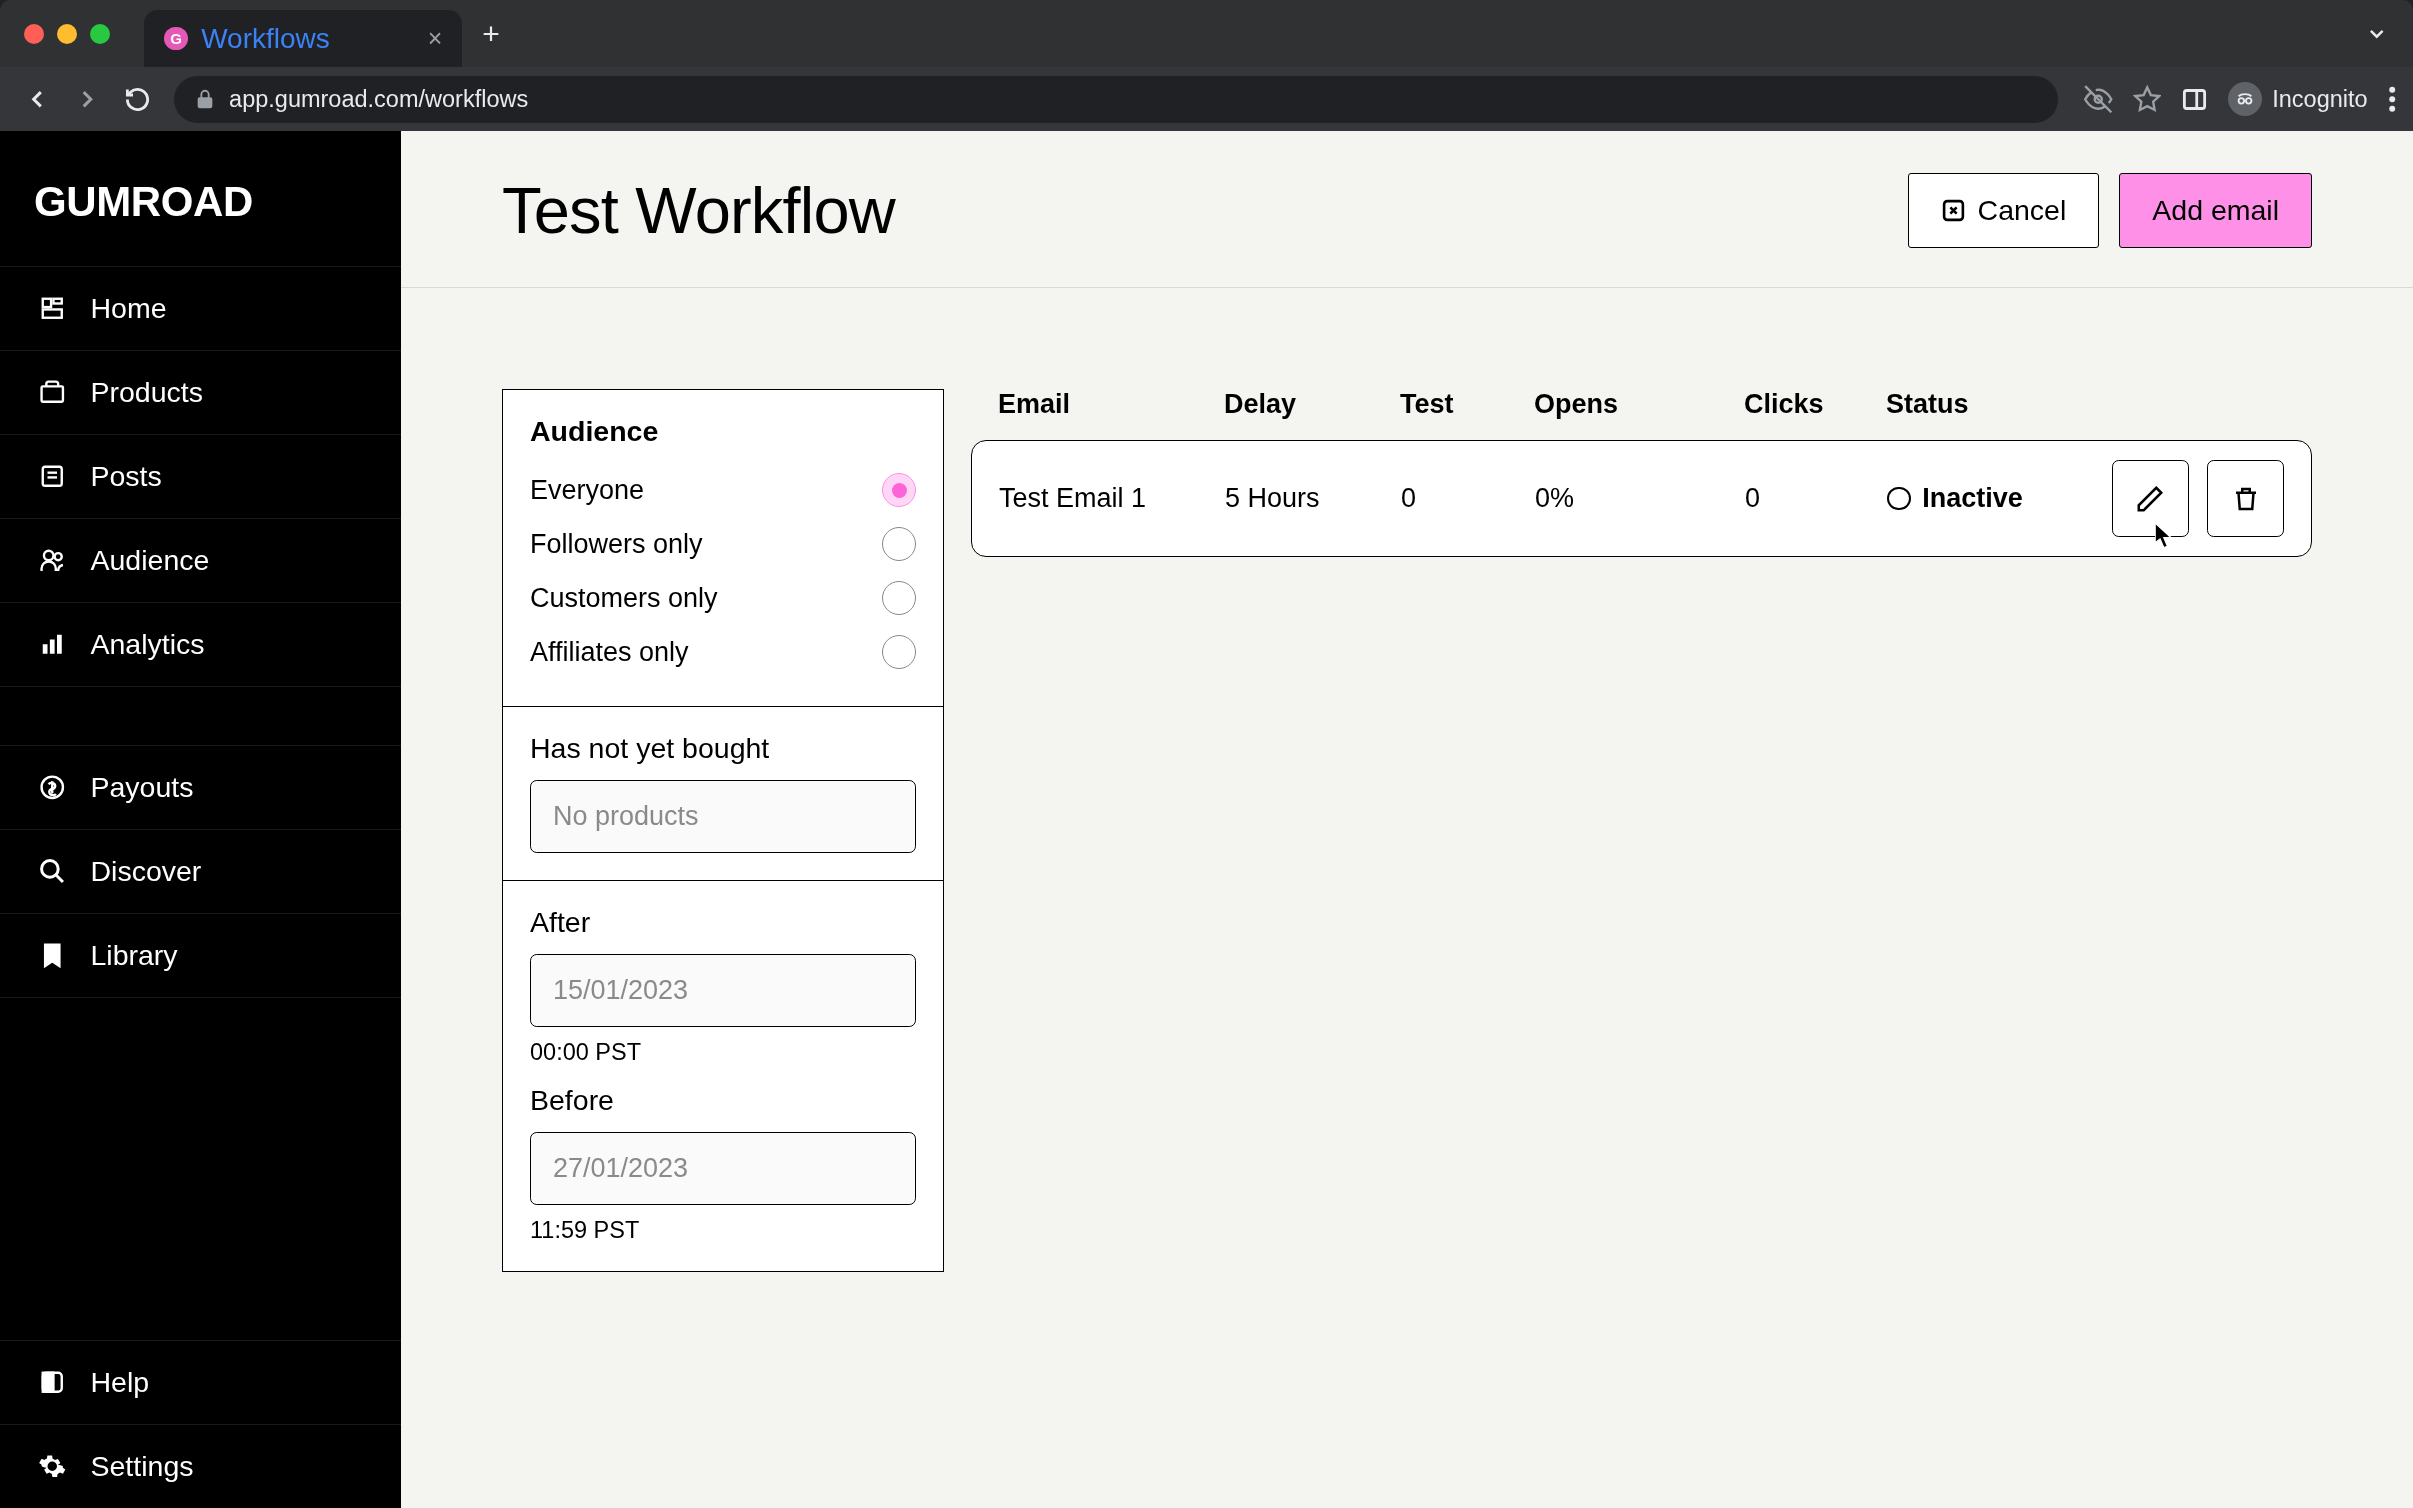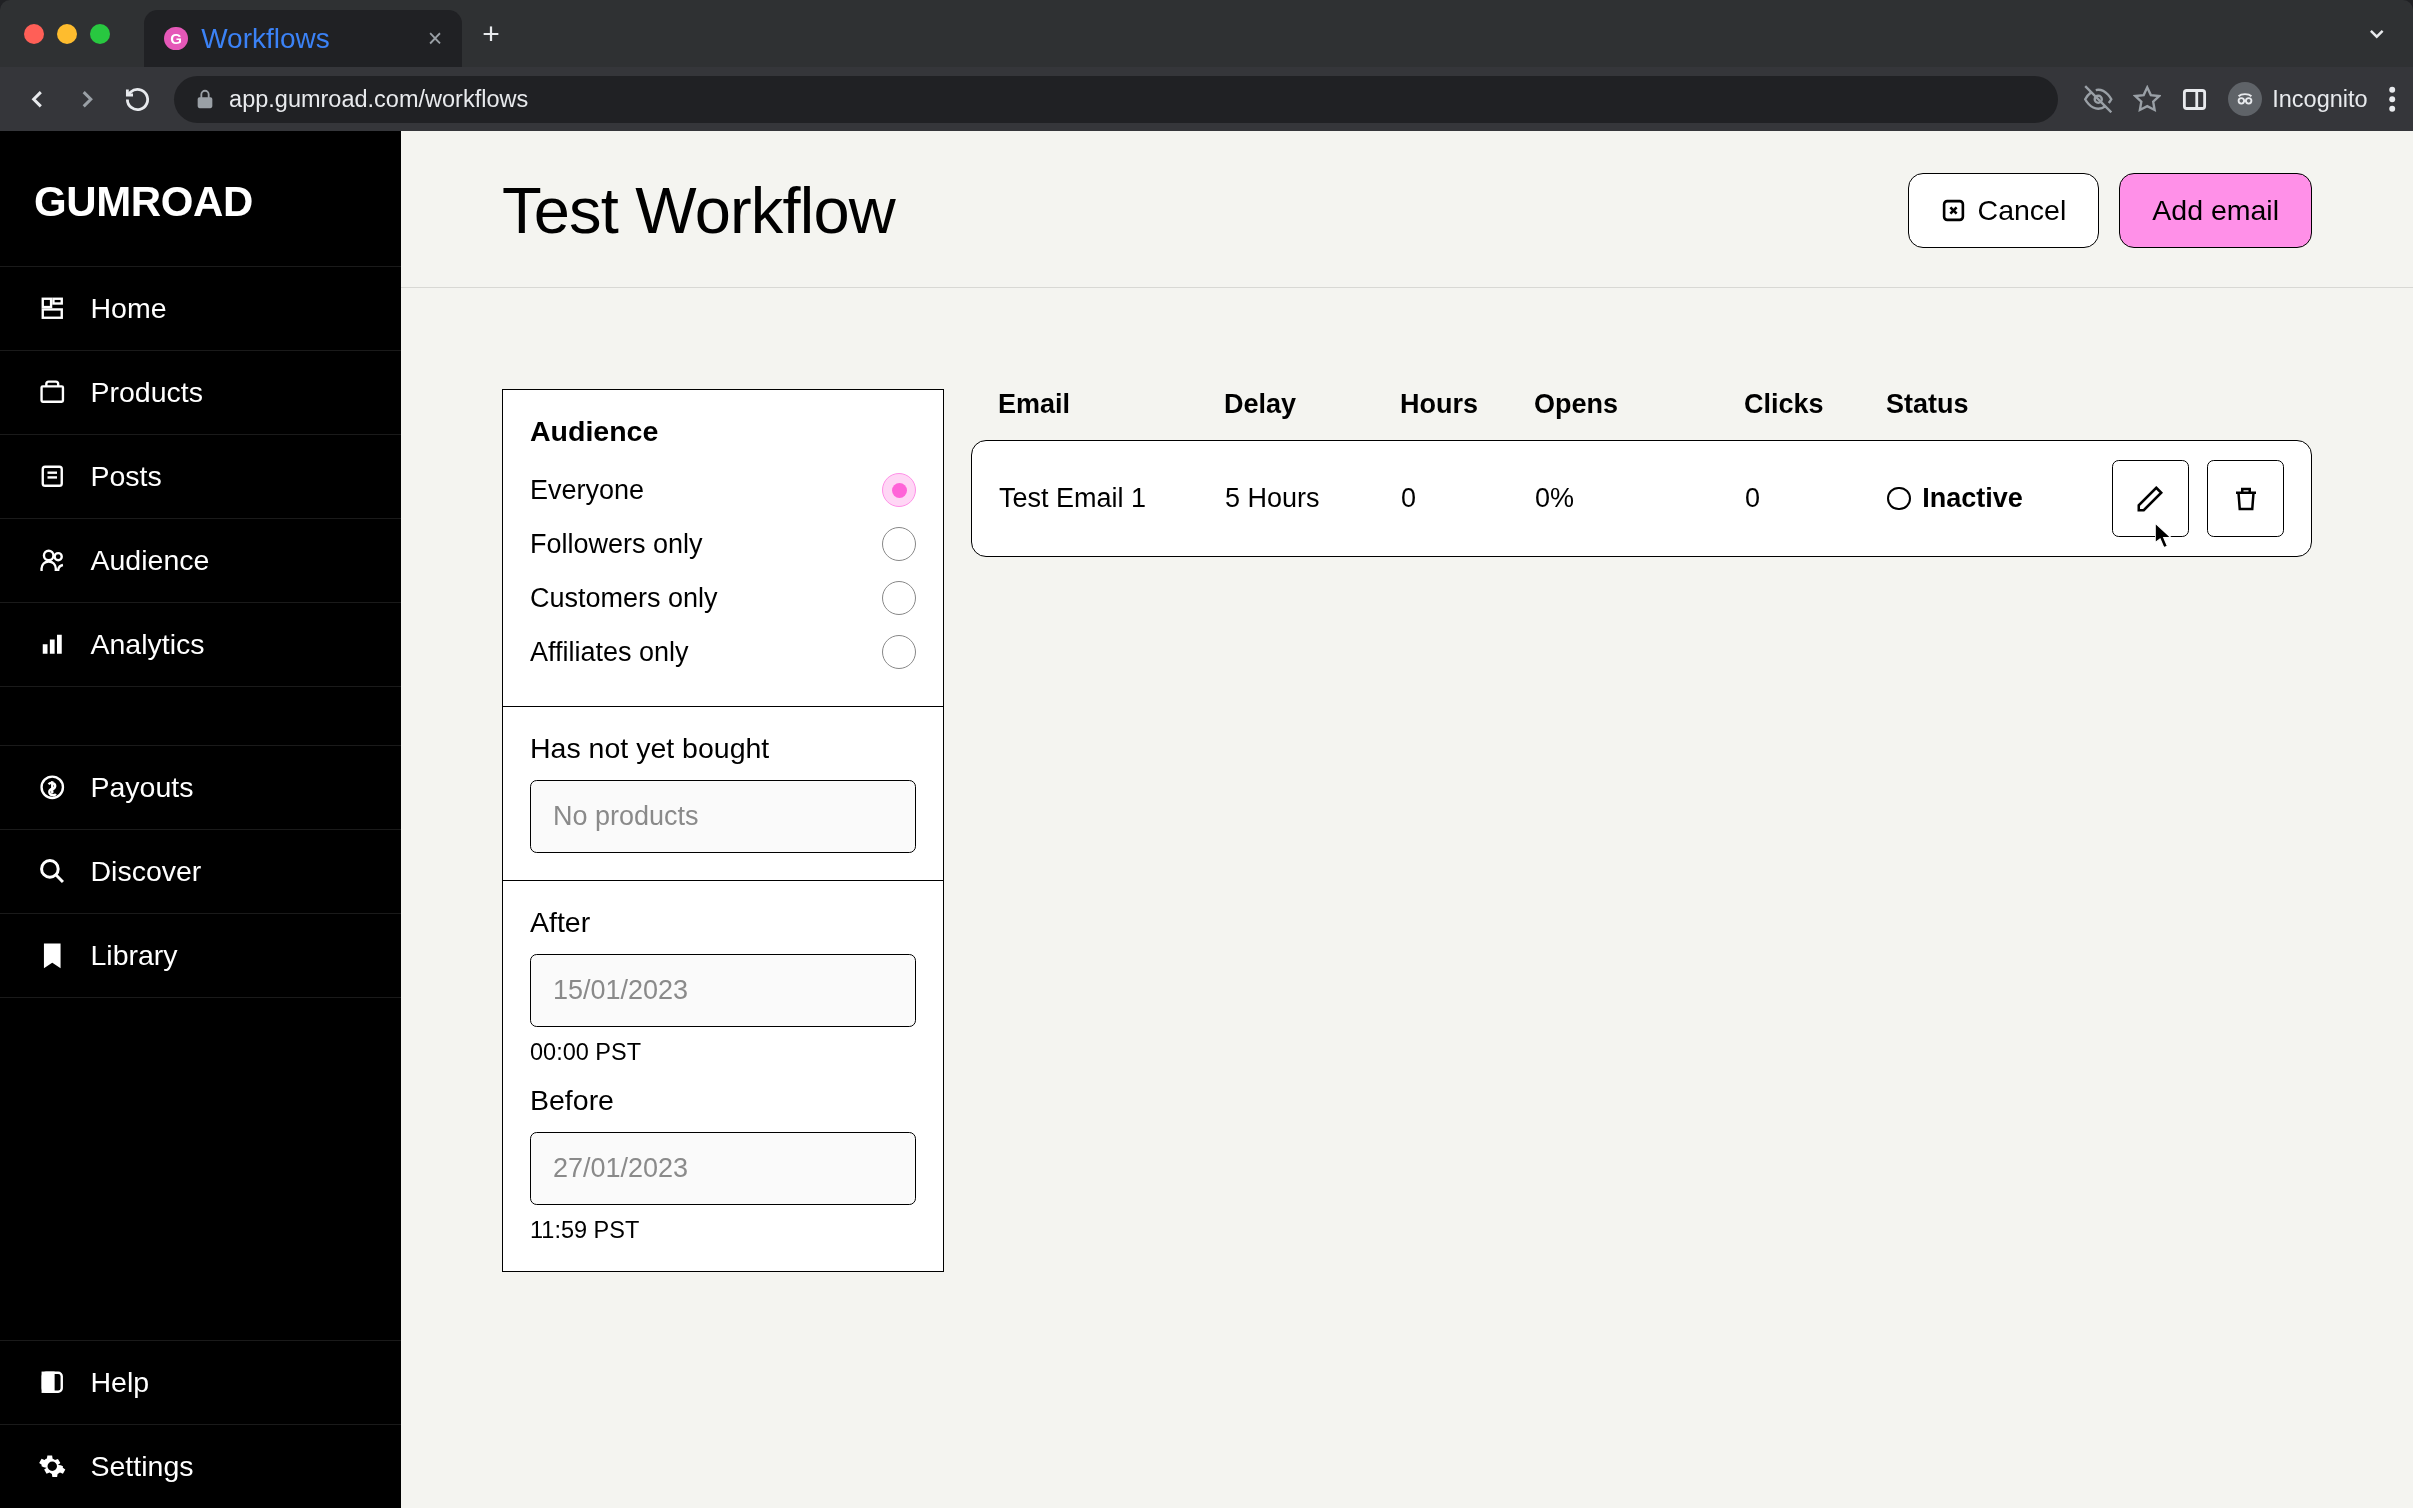--- a/index.html
+++ b/index.html
@@ -138,21 +138,21 @@
       display: flex; align-items: center; justify-content: space-between;
       padding: 42px 101px 39px 101px;
       border-bottom: 1.7px solid #d8d8d4;
     }
     .page-title { font-size: 65px; font-weight: 500; letter-spacing: -0.8px; }
     .header-actions { display: flex; gap: 20px; }
     .btn {
       display: flex; align-items: center; gap: 11.7px;
       padding: 20px 32px;
       font-size: 28.5px;
-      border-radius: 15px;
+      border-radius: 3px;
       cursor: pointer;
       border: 1.7px solid #000;
       background: #fff;
     }
     .btn-primary { background: #ff90e8; }
     .content-row {
       display: flex; gap: 27px;
       padding: 101px 101px 0 101px;
     }
     .filter-card {
@@ -472,21 +472,21 @@
           <div class="field-label">Before</div>
           <div class="input-box"><span>27/01/2023</span></div>
           <div class="hint">11:59 PST</div>
         </div>
       </div>
 
       <div class="emails-area">
         <div class="tbl-head">
           <div>Email</div>
           <div>Delay</div>
-          <div>Hours</div>
+          <div>Test</div>
           <div>Opens</div>
           <div>Clicks</div>
           <div>Status</div>
         </div>
         <div class="tbl-row">
           <div>Test Email 1</div>
           <div>5 Hours</div>
           <div>0</div>
           <div>0%</div>
           <div>0</div>

